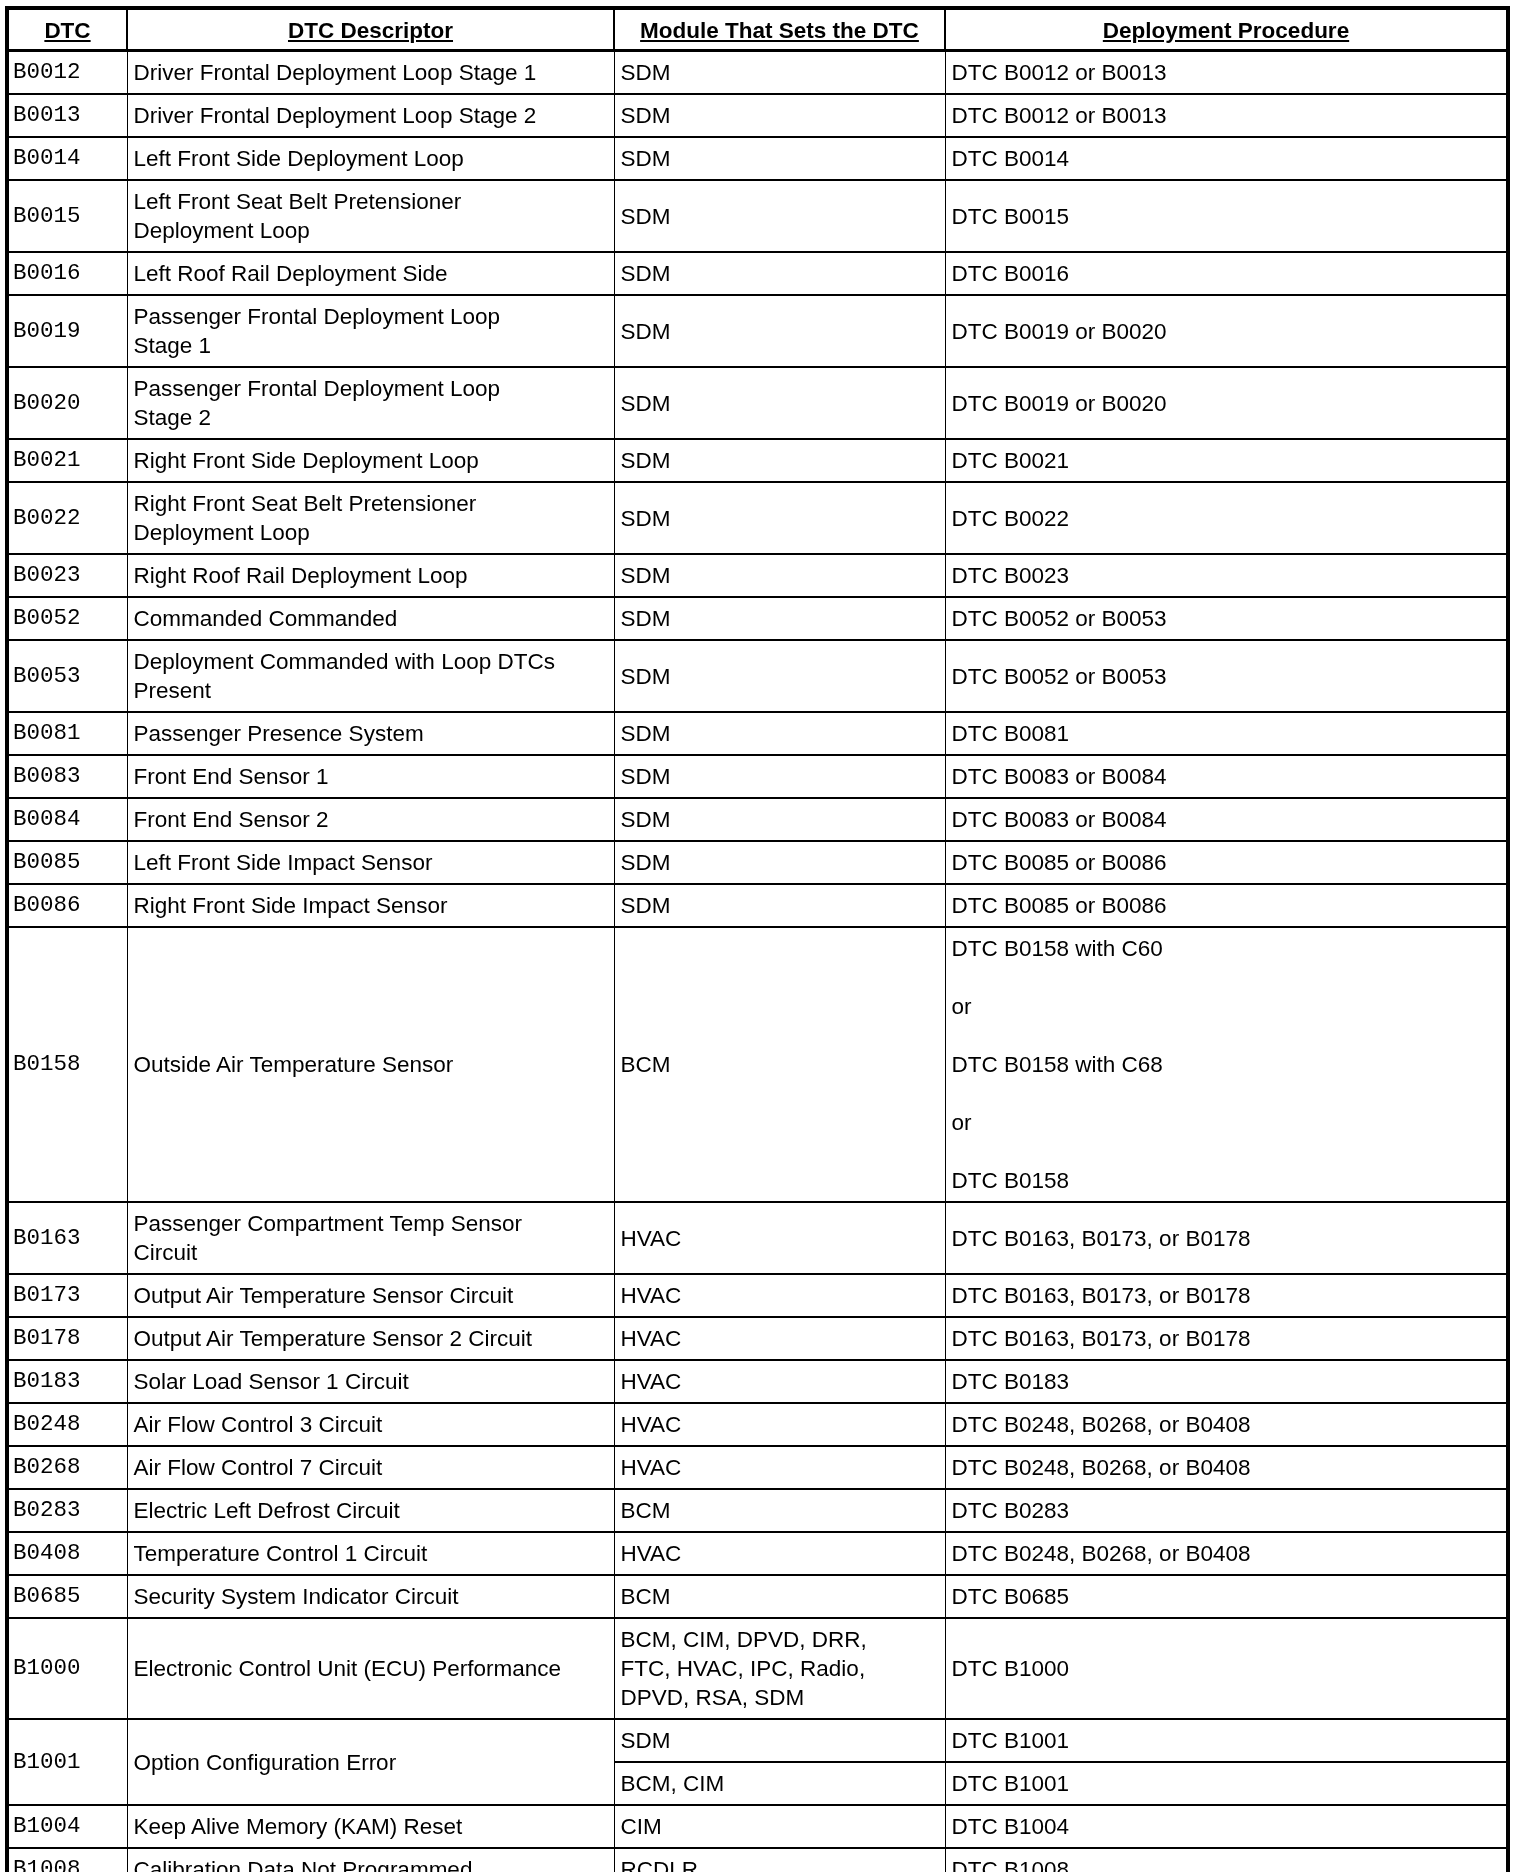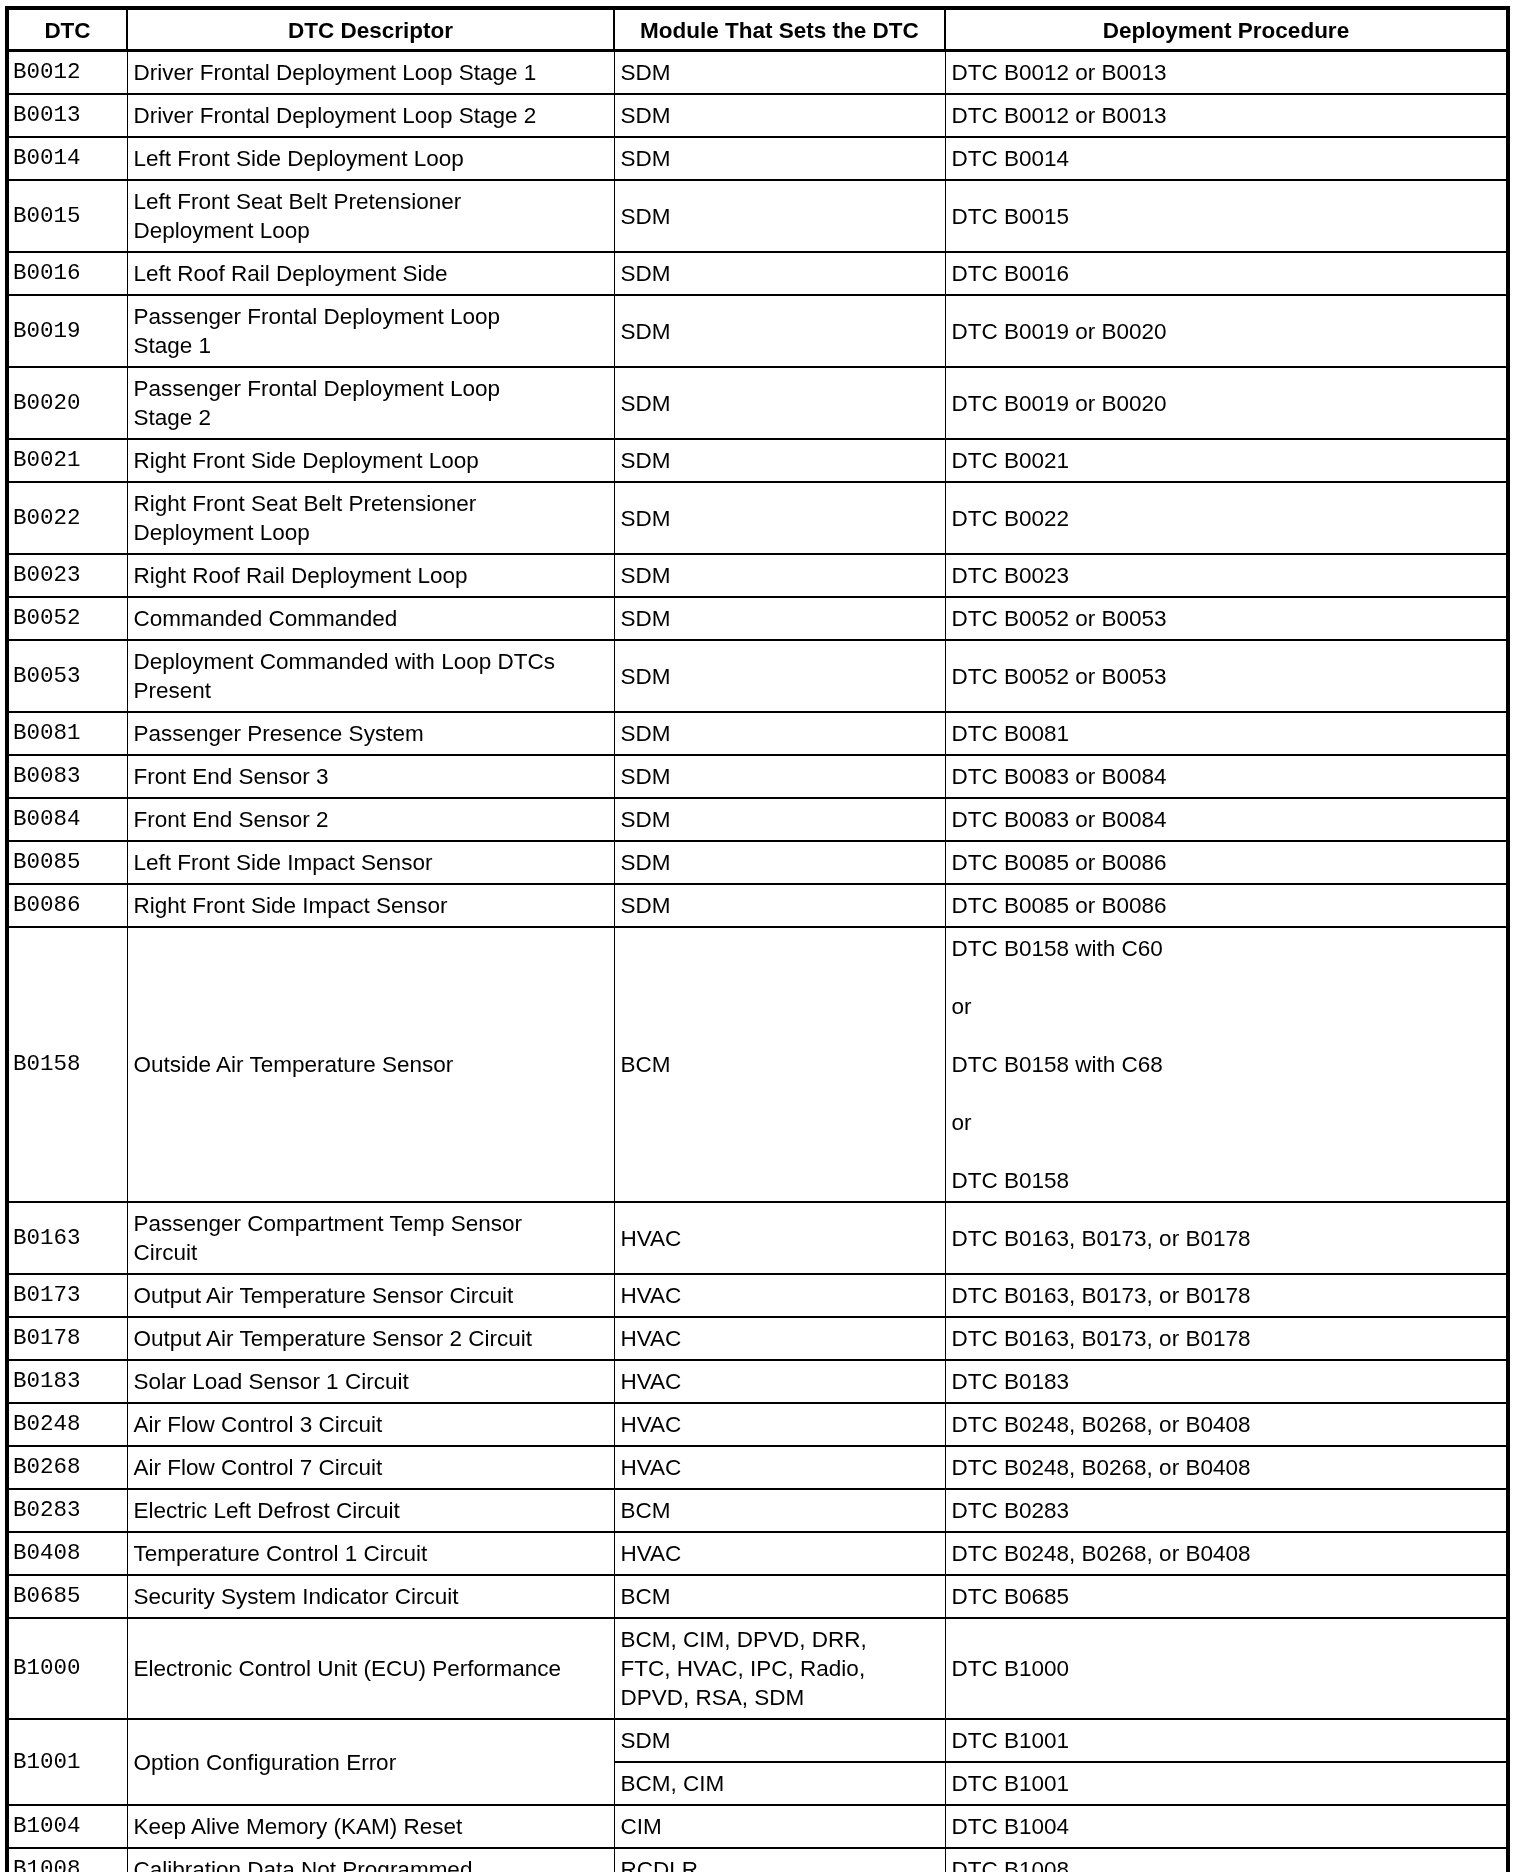--- a/index.html
+++ b/index.html
@@ -19,20 +19,21 @@
   table.dtc col.c4 { width: auto; }
   table.dtc th {
     font-weight: bold;
     text-align: center;
     height: 34px;
     padding: 3px 4px 2px 4px;
     border: 2px solid #000;
     border-bottom: 3px solid #000;
     line-height: 29px;
     white-space: nowrap;
+    text-decoration: underline;
   }
   table.dtc td {
     border: 1.5px solid #000;
     border-top: 2px solid #000;
     padding: 6px 6px 6px 6px;
     line-height: 29px;
     vertical-align: middle;
     text-align: left;
   }
   table.dtc td.code { padding-left: 4px; font-family: Liberation Mono, monospace; }
@@ -214,21 +215,21 @@
         <td>
           <span class="line">SDM</span>
         </td>
         <td>
           <span class="line">DTC B0081</span>
         </td>
       </tr>
       <tr>
         <td class="code" rowspan="1">B0083</td>
         <td rowspan="1">
-          <span class="line">Front End Sensor 3</span>
+          <span class="line">Front End Sensor 1</span>
         </td>
         <td>
           <span class="line">SDM</span>
         </td>
         <td>
           <span class="line">DTC B0083 or B0084</span>
         </td>
       </tr>
       <tr>
         <td class="code" rowspan="1">B0084</td>

